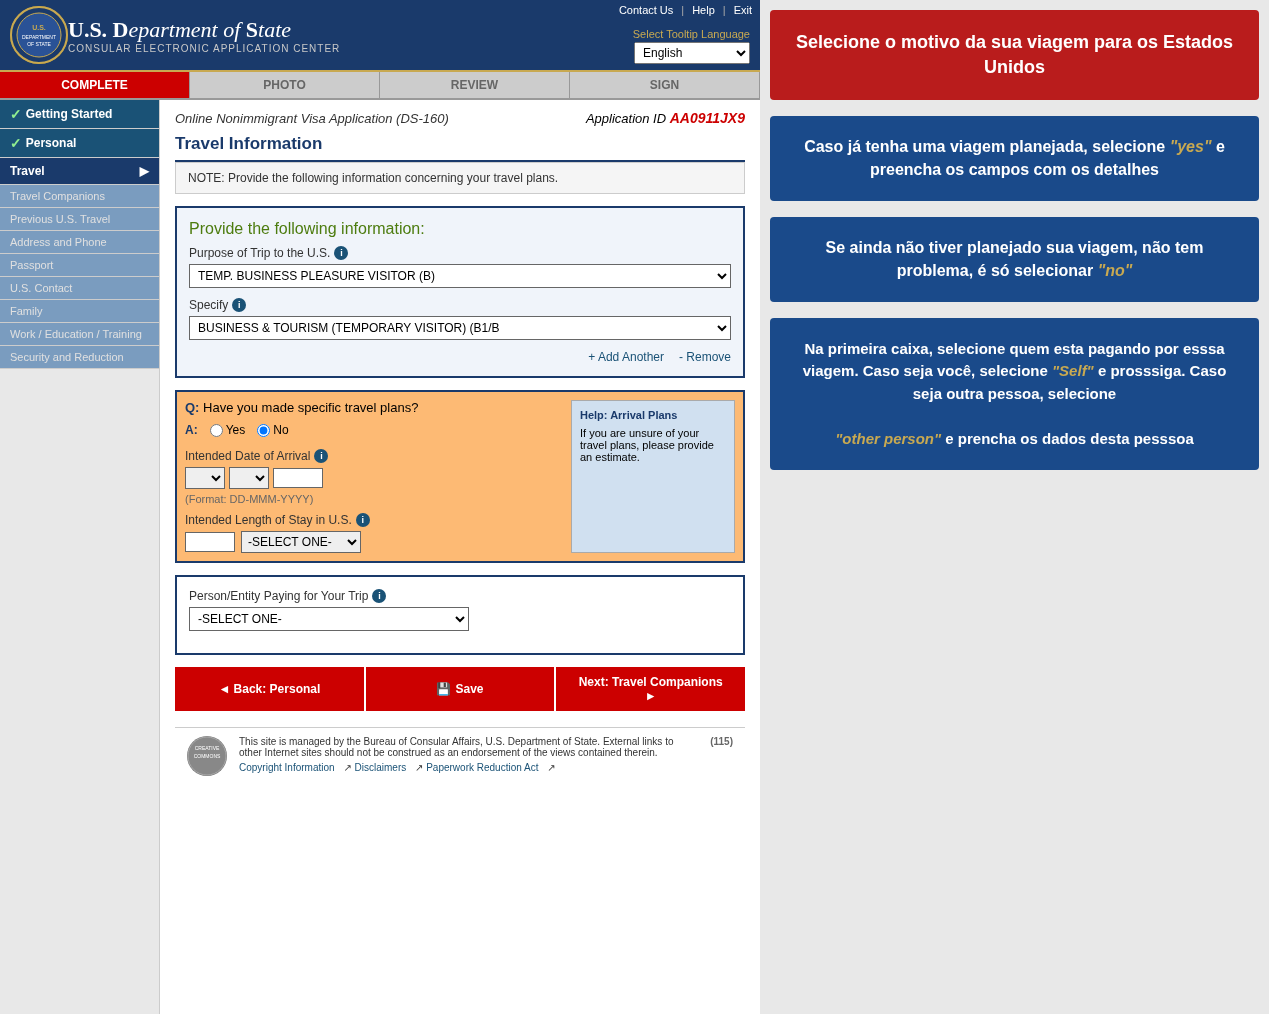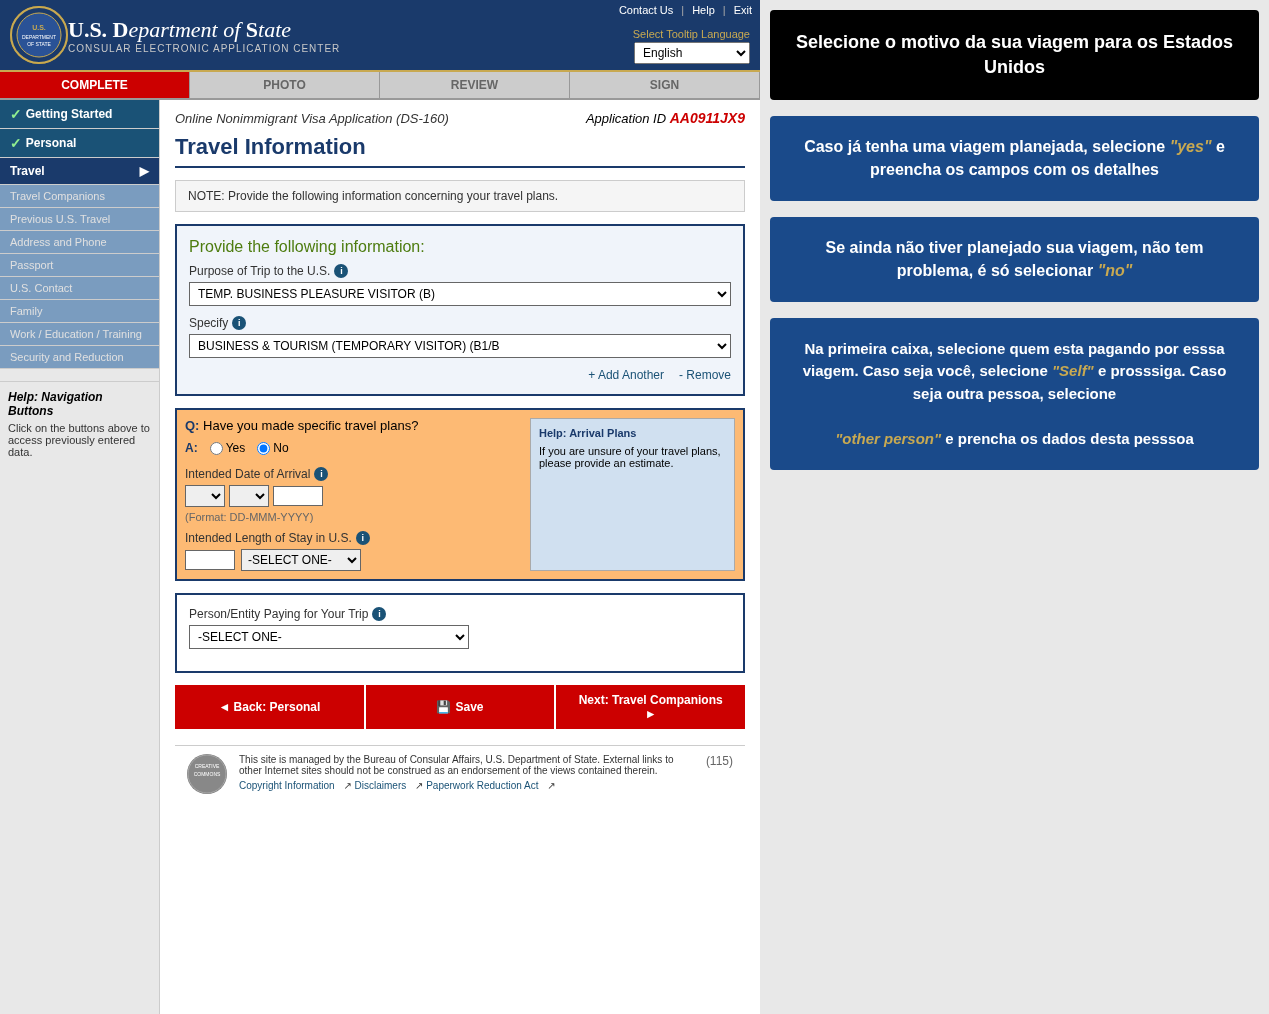--- a/index.html
+++ b/index.html
@@ -38,21 +38,21 @@
     .help-box .help-title { font-weight: bold; font-size: 12px; color: #000; }
     .help-box .help-title span { font-style: italic; }
     .help-box p { font-size: 11px; color: #333; margin-top: 4px; }
 
     
     .form-area { flex: 1; padding: 10px 15px; background: #fff; }
     .app-header { display: flex; justify-content: space-between; align-items: center; margin-bottom: 8px; font-style: italic; }
     .app-title { font-size: 13px; color: #333; }
     .app-id { font-size: 13px; }
     .app-id strong { color: #cc0000; font-size: 14px; }
-    .page-title { font-size: 22px; color: #1a3a6b; font-weight: bold; margin-bottom: 12px; border-bottom: 2px solid #1a3a6b; padding-bottom: 6px; }
+    .page-title { font-size: 17px; color: #1a3a6b; font-weight: bold; margin-bottom: 0; border-bottom: 2px solid #1a3a6b; padding-bottom: 6px; }
     .note-box { background: #f5f5f5; border: 1px solid #ccc; padding: 8px 12px; margin-bottom: 12px; font-size: 12px; color: #333; }
 
     
     .form-section { border: 2px solid #1a3a6b; padding: 12px; margin-bottom: 12px; background: #f0f4fa; }
     .form-label { font-size: 12px; color: #333; margin-bottom: 4px; display: flex; align-items: center; gap: 4px; }
     .info-icon { display: inline-flex; align-items: center; justify-content: center; width: 14px; height: 14px; border-radius: 50%; background: #1a5276; color: #fff; font-size: 9px; font-weight: bold; cursor: pointer; }
     .form-select { width: 100%; padding: 3px 4px; border: 1px solid #666; font-size: 12px; background: #fff; margin-bottom: 10px; }
     .form-actions { display: flex; gap: 15px; justify-content: flex-end; font-size: 12px; }
     .form-actions a { color: #1a5276; text-decoration: none; cursor: pointer; }
     .question { font-size: 13px; color: #000; margin-bottom: 8px; }
@@ -77,21 +77,21 @@
     .btn-next { background: #cc0000; color: #fff; padding: 8px 20px; border: none; cursor: pointer; font-size: 12px; font-weight: bold; flex: 1; text-align: center; display: flex; align-items: center; justify-content: center; gap: 4px; }
 
     
     .footer { background: #fff; border-top: 1px solid #ccc; padding: 8px 12px; display: flex; align-items: flex-start; gap: 12px; font-size: 10px; color: #333; }
     .footer-seal { width: 40px; height: 40px; background: radial-gradient(circle, #aaa, #666); border-radius: 50%; flex-shrink: 0; }
     .footer-links a { color: #1a5276; text-decoration: none; margin-right: 6px; font-size: 10px; }
 
     
     .right-panel { width: 509px; display: flex; flex-direction: column; gap: 0; padding: 10px; background: #f5f5f5; }
     .tooltip-box { padding: 20px; margin-bottom: 8px; text-align: center; font-size: 18px; font-weight: bold; color: #fff; border-radius: 4px; line-height: 1.4; }
-    .tooltip-box.blue1 { background: #000000; }
+    .tooltip-box.blue1 { background: #b91c1c; }
     .tooltip-box.blue2 { background: #1a4a8a; font-size: 16px; }
     .tooltip-box.blue3 { background: #1a4a8a; font-size: 16px; }
     .tooltip-box.blue4 { background: #1a4a8a; font-size: 15px; }
     .tooltip-box .highlight { color: #c8a951; font-style: italic; }
   </style>
 </head>
 <body>
 
 <div class="main-wrapper">
 
@@ -148,27 +148,20 @@
       </div>
       <div class="sidebar-item sub-inactive">Travel Companions</div>
       <div class="sidebar-item sub-inactive">Previous U.S. Travel</div>
       <div class="sidebar-item sub-inactive">Address and Phone</div>
       <div class="sidebar-item sub-inactive">Passport</div>
       <div class="sidebar-item sub-inactive">U.S. Contact</div>
       <div class="sidebar-item sub-inactive">Family</div>
       <div class="sidebar-item sub-inactive">Work / Education / Training</div>
       <div class="sidebar-item sub-inactive">Security and Reduction</div>
 
-      <div class="help-box" style="margin-top:12px;">
-        <div class="help-title">
-          <span>Help:</span>
-          <span>Navigation Buttons</span>
-        </div>
-        <p>Click on the buttons above to access previously entered data.</p>
-      </div>
     </div>
 
     <div class="form-area">
       <div class="app-header">
         <span class="app-title">Online Nonimmigrant Visa Application (DS-160)</span>
         <span class="app-id">
           <span>Application ID</span>
           <strong>AA0911JX9</strong>
         </span>
       </div>
@@ -242,21 +235,21 @@
             </div>
             <div class="length-row">
               <input type="text" class="length-input" style="">
               <select class="small-select" style="width:120px;">
                 <option>-SELECT ONE-</option>
               </select>
             </div>
           </div>
         </div>
 
-        <div style="width:205px; background:#d0e0f0; border:1px solid #aaa; padding:8px; font-size:11px;">
+        <div style="width:164px; background:#d0e0f0; border:1px solid #aaa; padding:8px; font-size:11px;">
           <div style="font-weight:bold; color:#1a3a6b; margin-bottom:6px;">
             <span>Help: Arrival Plans</span>
           </div>
           <p>If you are unsure of your travel plans, please provide an estimate.</p>
         </div>
       </div>
 
       <div class="paying-section">
         <div class="form-label">
           <span>Person/Entity Paying for Your Trip</span>
@@ -288,21 +281,21 @@
           <p>This site is managed by the Bureau of Consular Affairs, U.S. Department of State. External links to other Internet sites should not be construed as an endorsement of the views contained therein.</p>
           <div class="footer-links" style="margin-top:4px;">
             <a>Copyright Information</a>
             <span>↗ </span>
             <a>Disclaimers</a>
             <span>↗ </span>
             <a>Paperwork Reduction Act</a>
             <span>↗</span>
           </div>
         </div>
-        <div style="margin-left:auto; font-size:12px; color:#666;">(115)</div>
+        <div style="margin-left:auto; font-size:10px; color:#666;font-weight:bold;">(115)</div>
       </div>
     </div>
   </div>
 </div>
 
 <div class="right-panel" style="width:509px; background:#e8e8e8; padding:10px; display:flex; flex-direction:column; gap:8px;">
 
   <div class="tooltip-box blue1">
     <span>Selecione o motivo da sua viagem para os Estados Unidos</span>
   </div>

